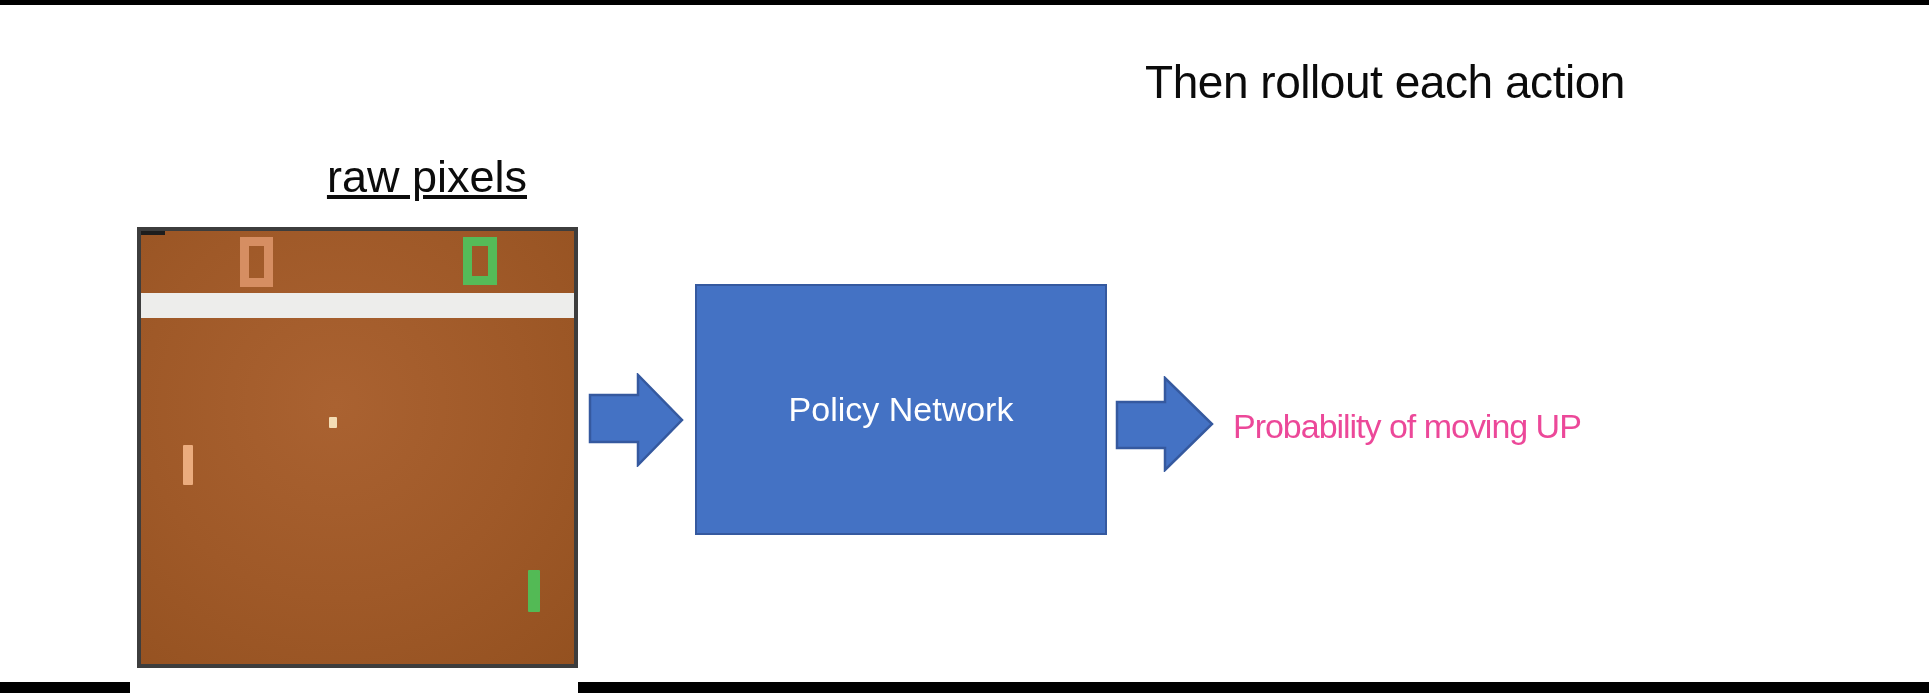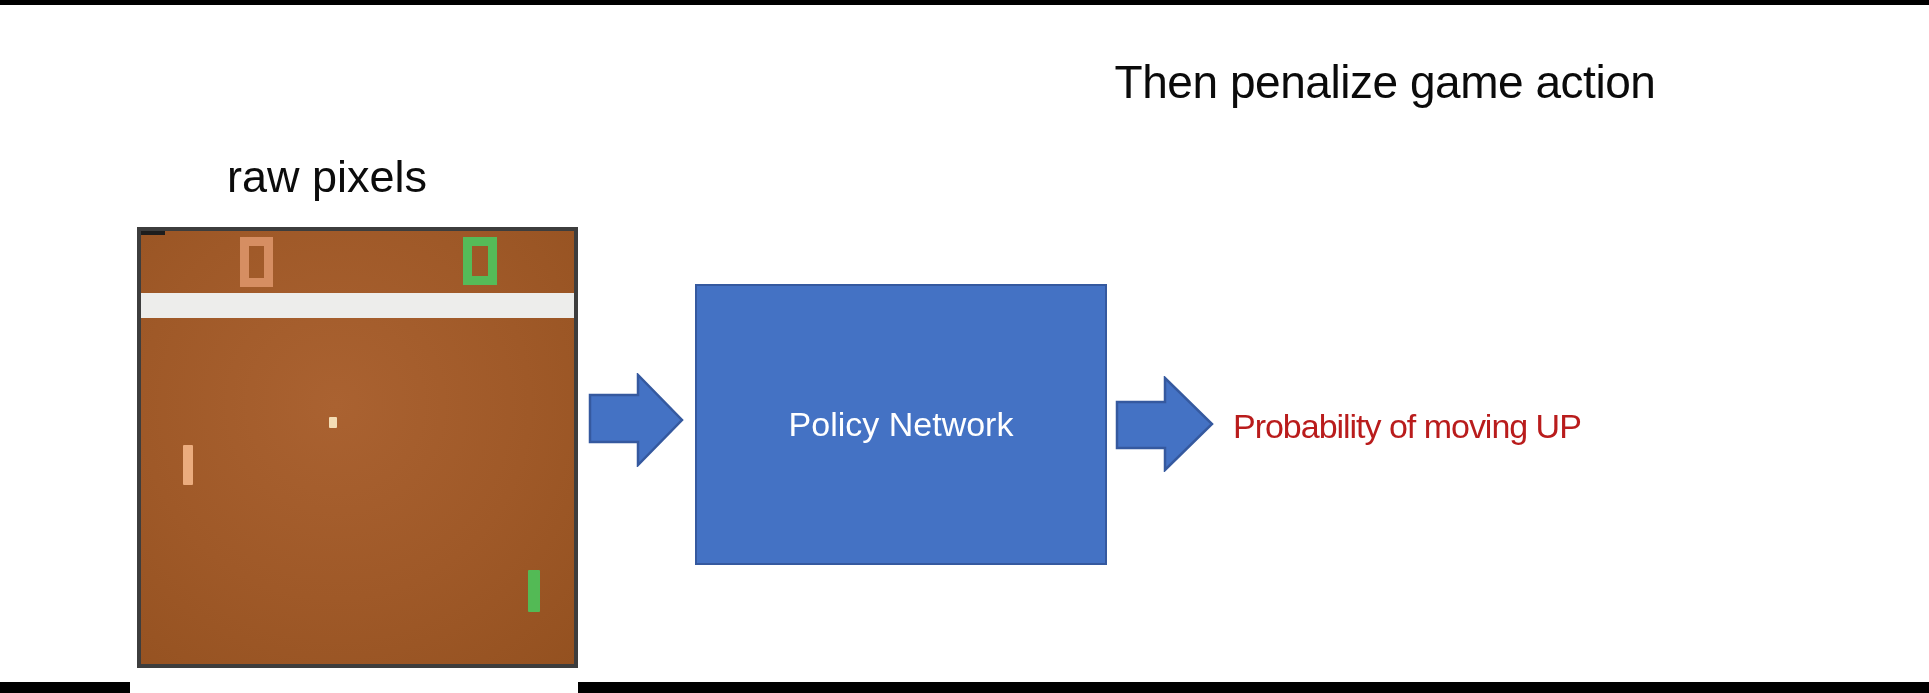--- a/index.html
+++ b/index.html
@@ -18,21 +18,21 @@
   
   .title-block{
     left:840px;top:52px;width:1090px;
     text-align:center;font-size:46px;line-height:60px;
     letter-spacing:-0.01em;color:#0b0b0b;
   }
 
   
   .raw-pixels-label{
     left:227px;top:148px;width:300px;height:58px;
-    text-align:left;font-size:45px;line-height:58px;color:#0c0c0c;
+    text-align:right;font-size:45px;line-height:58px;color:#0c0c0c;text-decoration:underline;
   }
 
   
   .pong-white-patch{left:130px;top:655px;width:448px;height:38px;background:#fff;z-index:2;}
   .pong-board{
     left:137px;top:227px;width:441px;height:441px;z-index:3;
     box-sizing:border-box;border:4px solid #3d3d3d;
     background:radial-gradient(circle at 45% 40%, #aa6231 0%, #9f5928 55%, #945120 100%);
   }
   .pong-board .inner{position:absolute;}
@@ -49,41 +49,41 @@
   .paddle-left{left:42px;top:214px;width:10px;height:40px;background:#ebac7e;border-radius:1px;}
   .ball{left:188px;top:186px;width:8px;height:11px;background:#f3ddb5;border-radius:1px;}
   .paddle-right{left:387px;top:339px;width:12px;height:42px;background:#53ba55;border-radius:1px;}
 
   
   .arrow-left-svg{left:588px;top:373px;}
   .arrow-right-svg{left:1115px;top:376px;}
 
   
   .policy-box{
-    left:695px;top:284px;width:412px;height:281px;box-sizing:border-box;
+    left:695px;top:284px;width:412px;height:251px;box-sizing:border-box;
     background:#4472c4;border:2px solid #35599f;
     display:flex;align-items:center;justify-content:center;
   }
   .policy-box .label{
     color:#ffffff;font-size:34px;letter-spacing:0;
   }
 
   
   .prob-text{
     left:1233px;top:406px;width:520px;
-    font-size:34px;line-height:40px;letter-spacing:-0.03em;color:#b91c1c;
+    font-size:34px;line-height:40px;letter-spacing:-0.03em;color:#ec4899;
   }
 </style>
 </head>
 <body>
 
 <div class="abs top-bar"></div>
 
 <div class="abs title-block">
-  <div>Then penalize game action</div>
+  <div>Then rollout each action</div>
 </div>
 
 <div class="abs raw-pixels-label">raw pixels</div>
 
 <div class="abs pong-white-patch"></div>
 
 <div class="abs pong-board">
   <div class="inner board-notch"></div>
   <div class="inner score-left"></div>
   <div class="inner score-right"></div>

